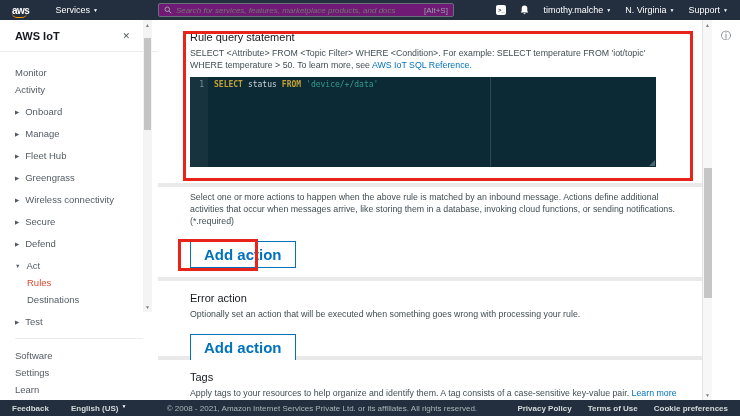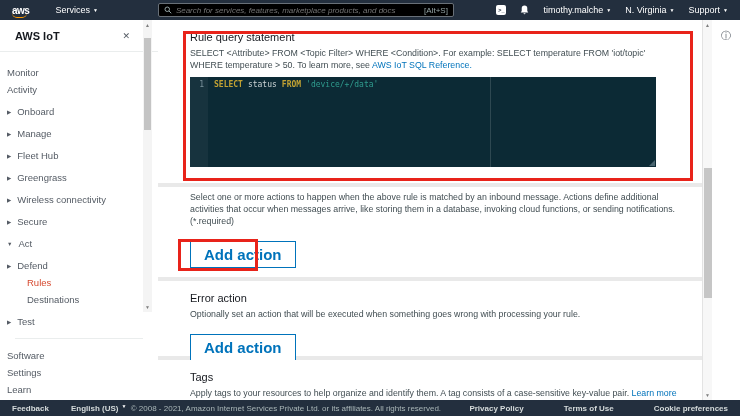--- a/index.html
+++ b/index.html
@@ -8,38 +8,38 @@
 
   
   .topbar { position:absolute; left:0; top:0; width:740px; height:20px; background:#232f3e;
             display:flex; align-items:center; color:#fff; font-size:9px; z-index:10; }
   .aws-logo { position:relative; margin-left:12px; font-weight:bold; font-size:10px; letter-spacing:-0.5px; cursor:pointer; }
   .logo-smile { position:absolute; left:0px; bottom:-2px; width:15px; height:5px;
                 border-bottom:1.6px solid #ff9900; border-radius:0 0 8px 8px; }
   .tb-item { display:flex; align-items:center; gap:3px; cursor:pointer; white-space:nowrap; }
   .services { margin-left:26px; }
   .caret { font-size:5px; color:#fff; line-height:1; }
-  .searchbox { margin-left:60px; width:296px; height:14px; background:#000000; border:1px solid #687078;
+  .searchbox { margin-left:60px; width:296px; height:14px; background:#701a75; border:1px solid #687078;
                border-radius:2px; display:flex; align-items:center; padding:0 5px; gap:4px; }
   .searchbox input { flex:1; background:transparent; border:none; outline:none; color:#95a5a6;
                      font-style:italic; font-size:8px; font-family:"Liberation Sans",sans-serif; }
   .shortcut { color:#95a5a6; font-size:8px; }
   .tb-right { margin-left:auto; display:flex; align-items:center; gap:14px; margin-right:12px; }
   .cs-icon { width:10px; height:10px; background:#fff; border-radius:2px; color:#232f3e;
              font-size:5.5px; font-weight:bold; display:flex; align-items:center; justify-content:center; cursor:pointer; }
   .bell { display:flex; align-items:center; cursor:pointer; }
 
   
   .sidebar { position:absolute; left:0; top:20px; width:158px; height:292px; background:#fff; z-index:5; }
   .side-head { display:flex; align-items:center; justify-content:space-between;
                padding:10px 28px 9px 15px; }
   .side-title { font-size:11px; font-weight:bold; color:#16191f; }
   .side-close { color:#545b64; font-size:9px; cursor:pointer; }
   .side-divider { border-top:1px solid #eaeded; margin:0 0 12px 0; }
-  .side-row { height:17px; display:flex; align-items:center; padding-left:7px; color:#545b64;
+  .side-row { height:17px; display:flex; align-items:center; padding-left:15px; color:#545b64;
               font-size:9.5px; cursor:pointer; white-space:nowrap; }
   .side-row.exp { margin-top:5px; }
   .side-row .tri { font-size:5.5px; margin-right:6px; color:#545b64; }
   .side-row.sub { padding-left:27px; }
   .side-row.active { color:#d6492f; }
   .side-divider2 { border-top:1px solid #eaeded; margin:8px 15px; }
   .side-scroll { position:absolute; left:143px; top:0; width:9px; height:100%; background:#f4f4f4; }
   .side-scroll .thumb { position:absolute; left:1px; top:18px; width:7px; height:92px; background:#c4c4c4; }
   .scroll-arrow { position:absolute; left:0; width:9px; text-align:center; font-size:5px; color:#7e7e7e; cursor:pointer; }
 
@@ -80,21 +80,21 @@
   .main-scroll { position:absolute; left:702px; top:20px; width:10px; height:380px; background:#f7f7f7;
                  border-left:1px solid #e3e3e3; z-index:6; }
   .main-scroll .thumb { position:absolute; left:1px; top:148px; width:8px; height:130px; background:#c6c6c6; }
   .info-rail { position:absolute; left:712px; top:20px; width:28px; height:380px; background:#fff; z-index:6; }
   .info-icon { display:block; margin:9px auto 0 auto; width:12px; text-align:center; color:#545b64;
                font-size:10px; cursor:pointer; }
 
   
   .footer { position:absolute; left:0; bottom:0; width:740px; height:16px; background:#232f3e;
             display:flex; align-items:center; font-size:8px; color:#d5dbdb; z-index:10; }
-  .ft-item { cursor:pointer; font-weight:bold; white-space:nowrap;margin-left:24px; }
+  .ft-item { cursor:pointer; font-weight:bold; white-space:nowrap; }
   .ft-feedback { margin-left:12px; }
   .ft-lang { margin-left:22px; display:flex; align-items:flex-start; gap:3px; }
   .ft-copy { flex:1; text-align:center; color:#aab7b8; font-weight:normal; }
   .ft-right { display:flex; gap:16px; margin-right:12px; }
 </style>
 </head>
 <body>
 
 <div id="screen">
 
@@ -170,26 +170,26 @@
       </div>
     <div class="side-row exp">
       <span class="tri">▶</span>
       <span>Wireless connectivity</span>
       </div>
     <div class="side-row exp">
       <span class="tri">▶</span>
       <span>Secure</span>
       </div>
     <div class="side-row exp">
+      <span class="tri">▶</span>
+      <span>Defend</span>
+      </div>
+    <div class="side-row exp">
       <span class="tri">▼</span>
       <span>Act</span>
-      </div>
-    <div class="side-row exp">
-      <span class="tri">▶</span>
-      <span>Defend</span>
       </div>
 
     <div class="side-row sub active">
       <span>Rules</span>
       </div>
     <div class="side-row sub">
       <span>Destinations</span>
       </div>
 
     <div class="side-row exp">

